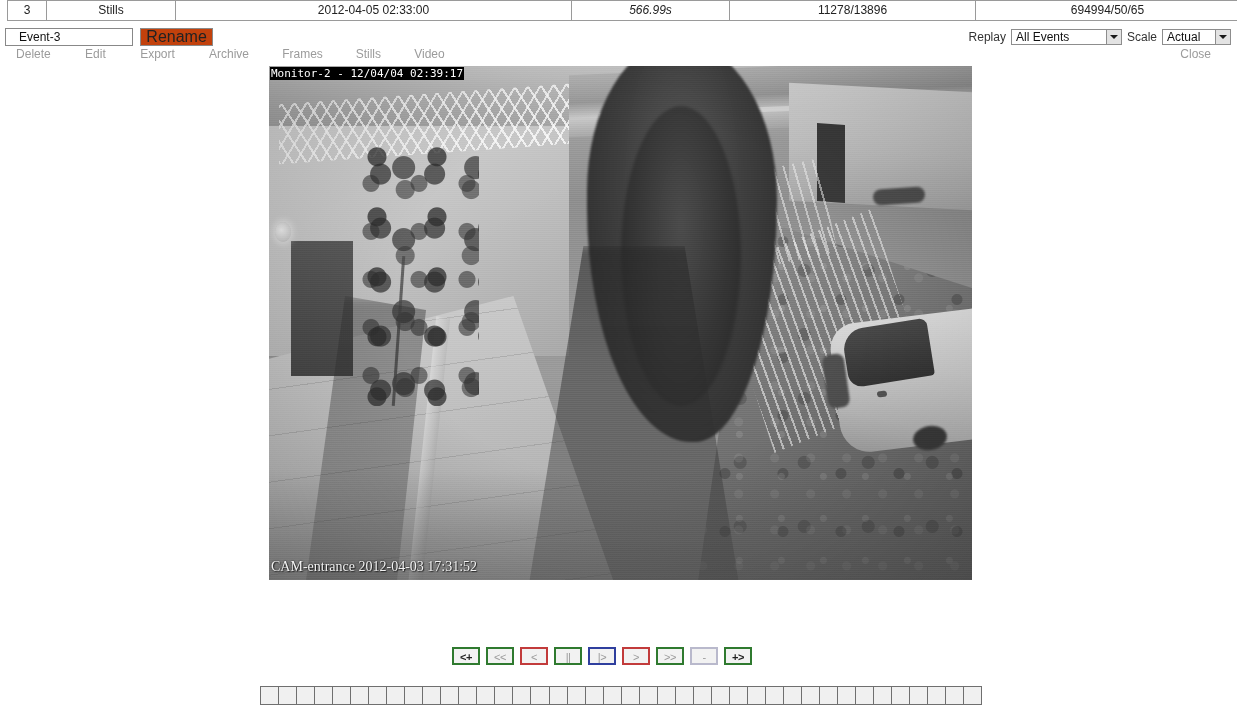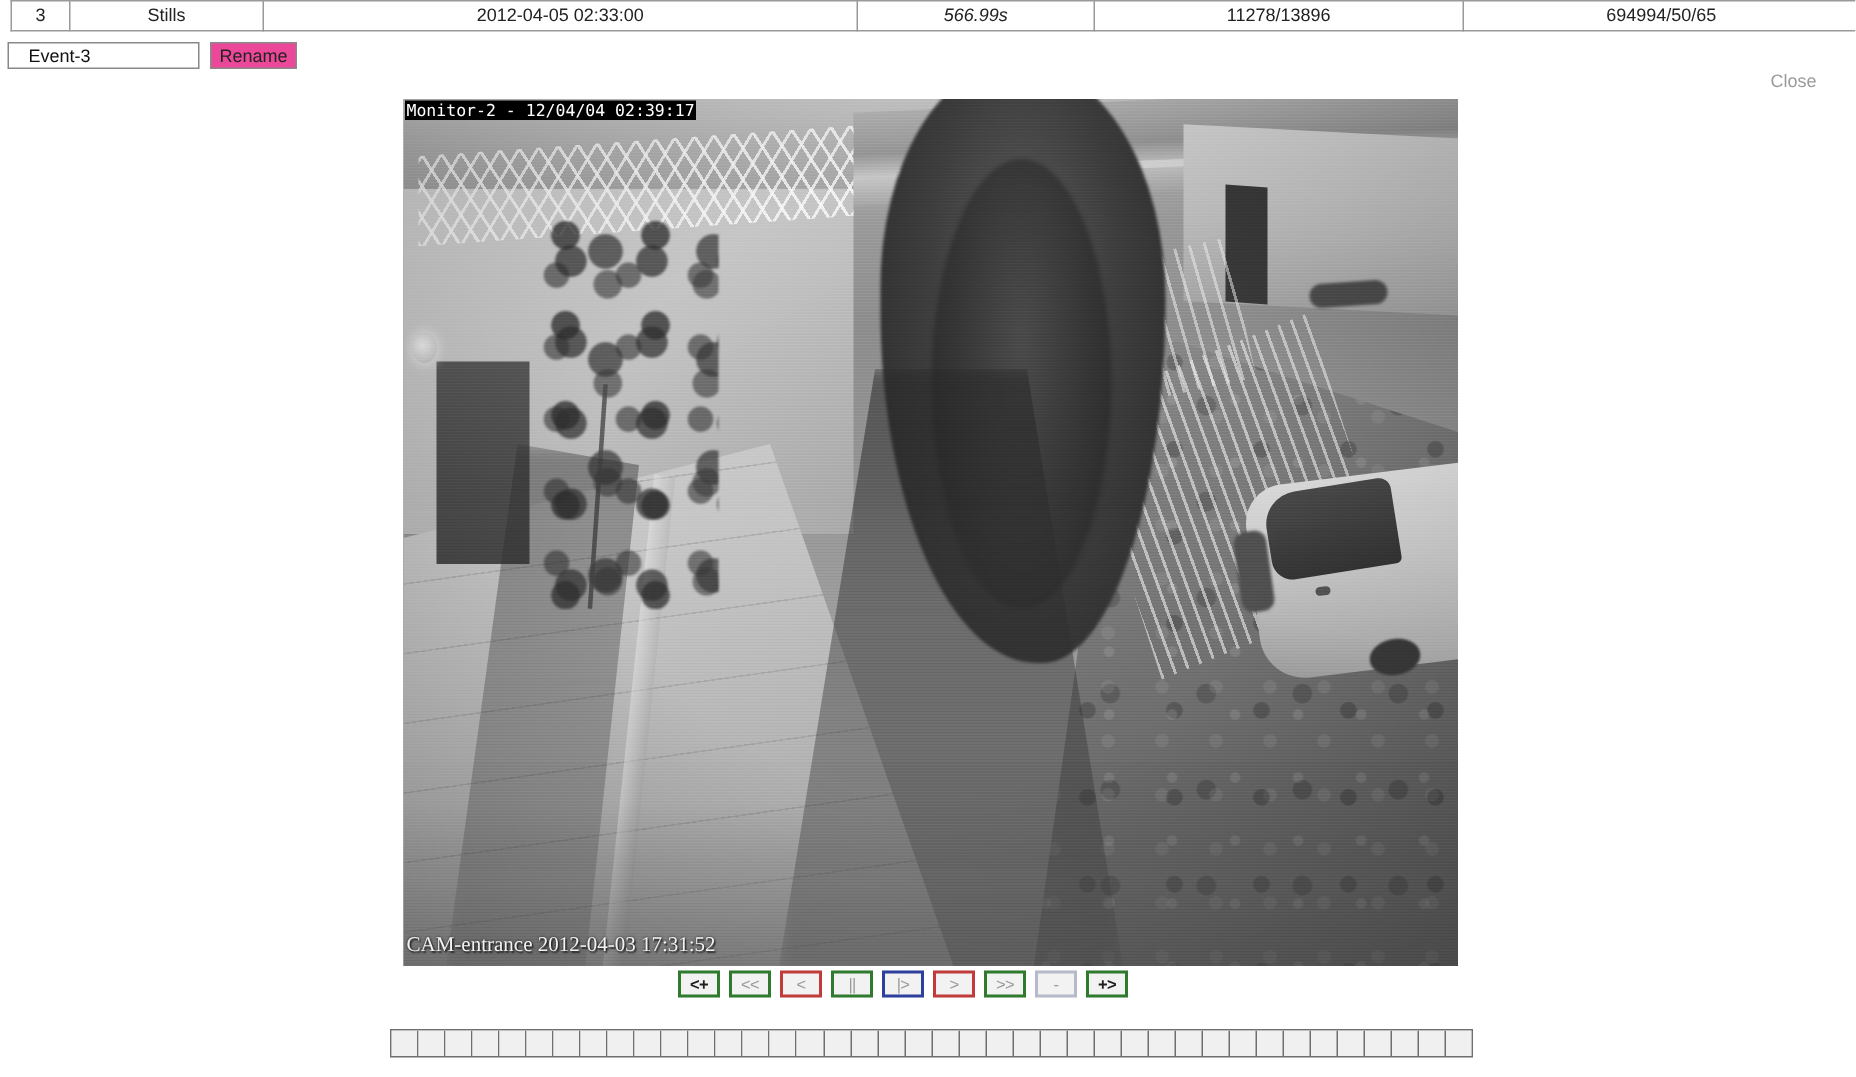--- a/index.html
+++ b/index.html
@@ -61,23 +61,23 @@
     font-size: 12px;
     color: #111;
     border: 1px solid #888888;
     background: #ffffff;
     padding: 1px 13px;
     vertical-align: middle;
     box-sizing: content-box;
   }
   .rename-btn {
     font-family: "Liberation Sans", sans-serif;
-    font-size: 12px;
+    font-size: 16px;
     color: #222;
-    background: #ec4899;
+    background: #c2410c;
     border: 1px solid #8a8a8a;
     padding: 1px 5px;
     margin-left: 4px;
     vertical-align: middle;
     line-height: 14px;
     cursor: pointer;
   }
 
   
   .replay-row {
@@ -163,21 +163,21 @@
     text-decoration: none;
     font-size: 12px;
   }
 
   
   .viewport {
     position: absolute;
     left: 269px;
     top: 66px;
     width: 703px;
-    height: 578px;
+    height: 514px;
     overflow: hidden;
     background: #6e6e6e;
   }
   .scene { position: absolute; inset: 0; }
 
   
   .sky {
     position: absolute; left: 0; top: 0; width: 100%; height: 100%;
     background:
       linear-gradient(180deg,
@@ -476,21 +476,40 @@
       <td class="col-score">694994/50/65</td>
     </tr>
   </tbody>
     </table>
 
   <div class="name-row">
     <input class="name-input" type="text" value="Event-3" style="">
     <button class="rename-btn">Rename</button>
   </div>
 
-
+  <div class="replay-row">
+    <span class="lbl">Replay</span>
+    <span class="select-wrap sel-replay">
+      <span class="sel-text">All Events</span><span class="sel-arrow"></span>
+    </span>
+    <span class="lbl">Scale</span>
+    <span class="select-wrap sel-scale">
+      <span class="sel-text">Actual</span><span class="sel-arrow"></span>
+    </span>
+  </div>
+
+  <div class="actions">
+    <a href="#" class="act-delete">Delete</a>
+    <a href="#" class="act-edit">Edit</a>
+    <a href="#" class="act-export">Export</a>
+    <a href="#" class="act-archive">Archive</a>
+    <a href="#" class="act-frames">Frames</a>
+    <a href="#" class="act-stills">Stills</a>
+    <a href="#" class="act-video">Video</a>
+  </div>
   <a href="#" class="close-link">Close</a>
 
   <div class="viewport">
     <div class="scene">
       <div class="sky"></div>
       <div class="road"></div>
       <div class="road-edge"></div>
       <div class="wall-right"></div>
       <div class="dark-door"></div>
       <div class="patio-left"></div>

